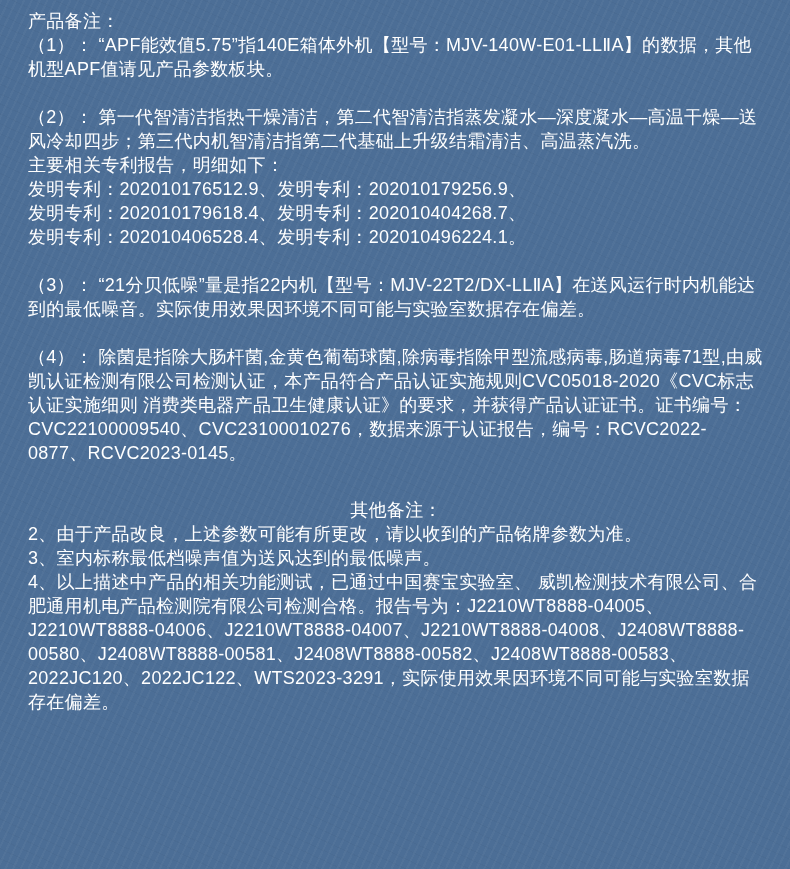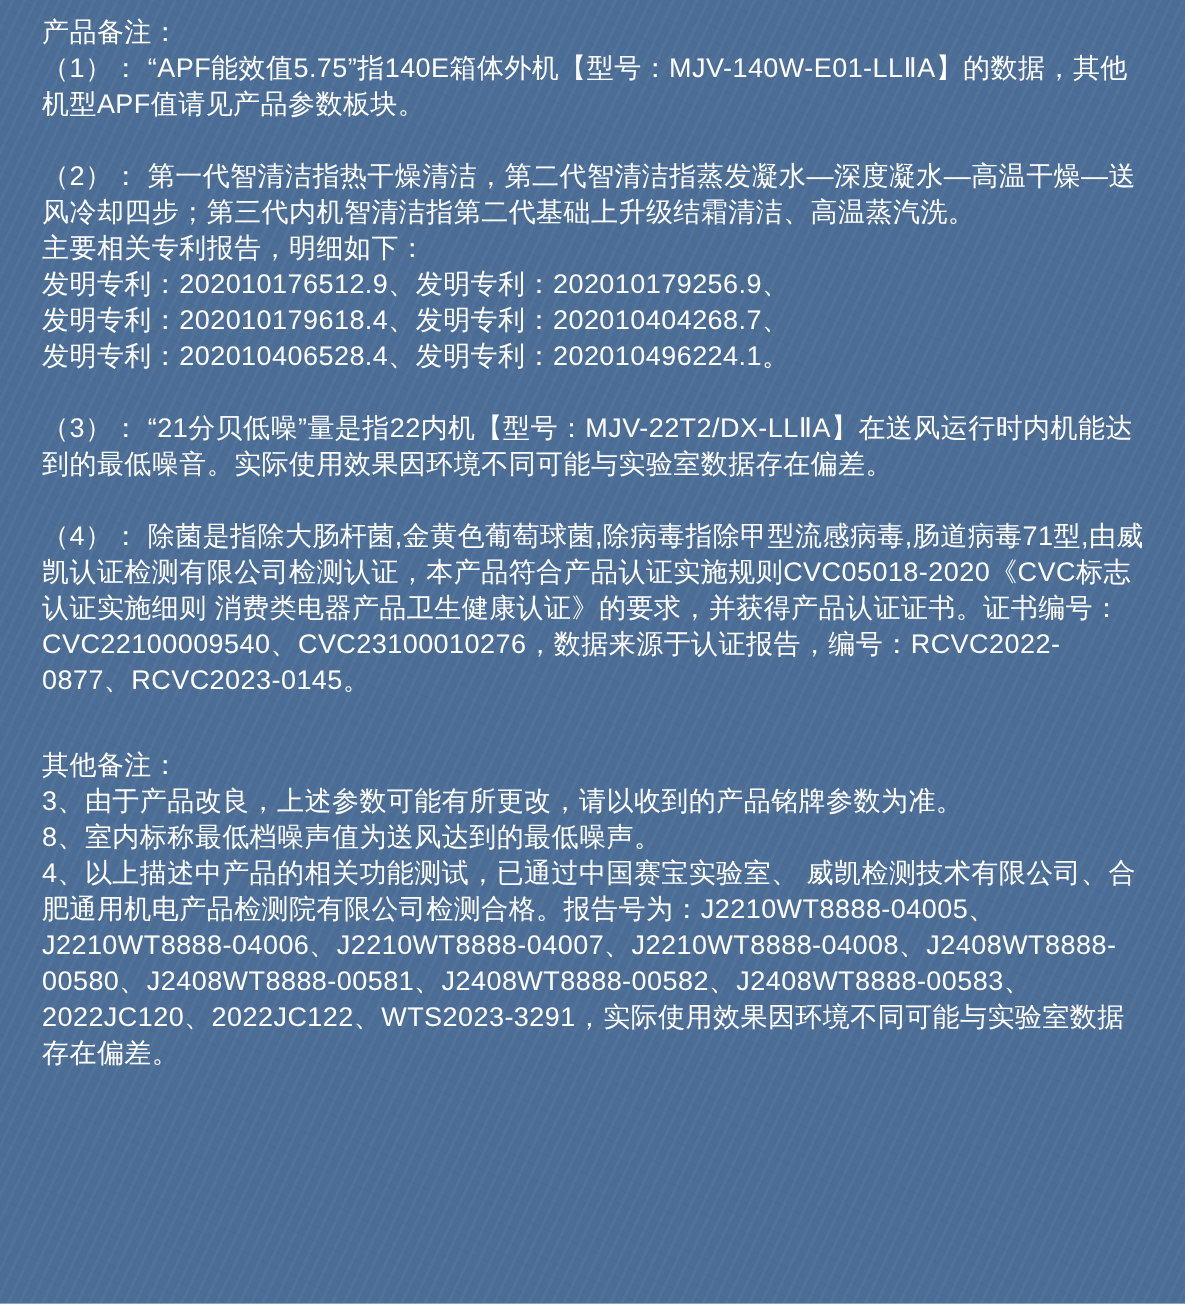--- a/index.html
+++ b/index.html
@@ -36,20 +36,21 @@
     letter-spacing: 0.3px;
     white-space: pre-line;
     word-break: normal;
     overflow-wrap: break-word;
   }
   .gap-before {
     margin-top: 24px;
   }
   .section-gap {
     margin-top: 33px;
+    text-align: center;
   }
 </style>
 </head>
 <body>
 
 <div class="page" style="background-color: rgb(76, 110, 150); color: rgb(255, 255, 255);">
 
   <div class="section-title">产品备注：</div>
 
   <p class="para">（1）： “APF能效值5.75”指140E箱体外机【型号：MJV-140W-E01-LLⅡA】的数据，其他机型APF值请见产品参数板块。</p>
@@ -61,19 +62,19 @@
 发明专利：202010406528.4、发明专利：202010496224.1。</p>
 
   <p class="para gap-before">（3）： “21分贝低噪”量是指22内机【型号：MJV-22T2/DX-LLⅡA】在送风运行时内机能达到的最低噪音。实际使用效果因环境不同可能与实验室数据存在偏差。</p>
 
   <p class="para gap-before">（4）： 除菌是指除大肠杆菌,金黄色葡萄球菌,除病毒指除甲型流感病毒,肠道病毒71型,由威凯认证检测有限公司检测认证，本产品符合产品认证实施规则CVC05018-2020《CVC标志认证实施细则 消费类电器产品卫生健康认证》的要求，并获得产品认证证书。证书编号：CVC22100009540、CVC23100010276，数据来源于认证报告，编号：RCVC2022-0877、RCVC2023-0145。</p>
 
 
   <div class="section-title section-gap">其他备注：</div>
 
 
-  <p class="para">3、由于产品改良，上述参数可能有所更改，请以收到的产品铭牌参数为准。</p>
+  <p class="para">2、由于产品改良，上述参数可能有所更改，请以收到的产品铭牌参数为准。</p>
 
-  <p class="para">8、室内标称最低档噪声值为送风达到的最低噪声。</p>
+  <p class="para">3、室内标称最低档噪声值为送风达到的最低噪声。</p>
 
   <p class="para">4、以上描述中产品的相关功能测试，已通过中国赛宝实验室、 威凯检测技术有限公司、合肥通用机电产品检测院有限公司检测合格。报告号为：J2210WT8888-04005、J2210WT8888-04006、J2210WT8888-04007、J2210WT8888-04008、J2408WT8888-00580、J2408WT8888-00581、J2408WT8888-00582、J2408WT8888-00583、2022JC120、2022JC122、WTS2023-3291，实际使用效果因环境不同可能与实验室数据存在偏差。</p>
 
 </div>
 
 </body></html>

